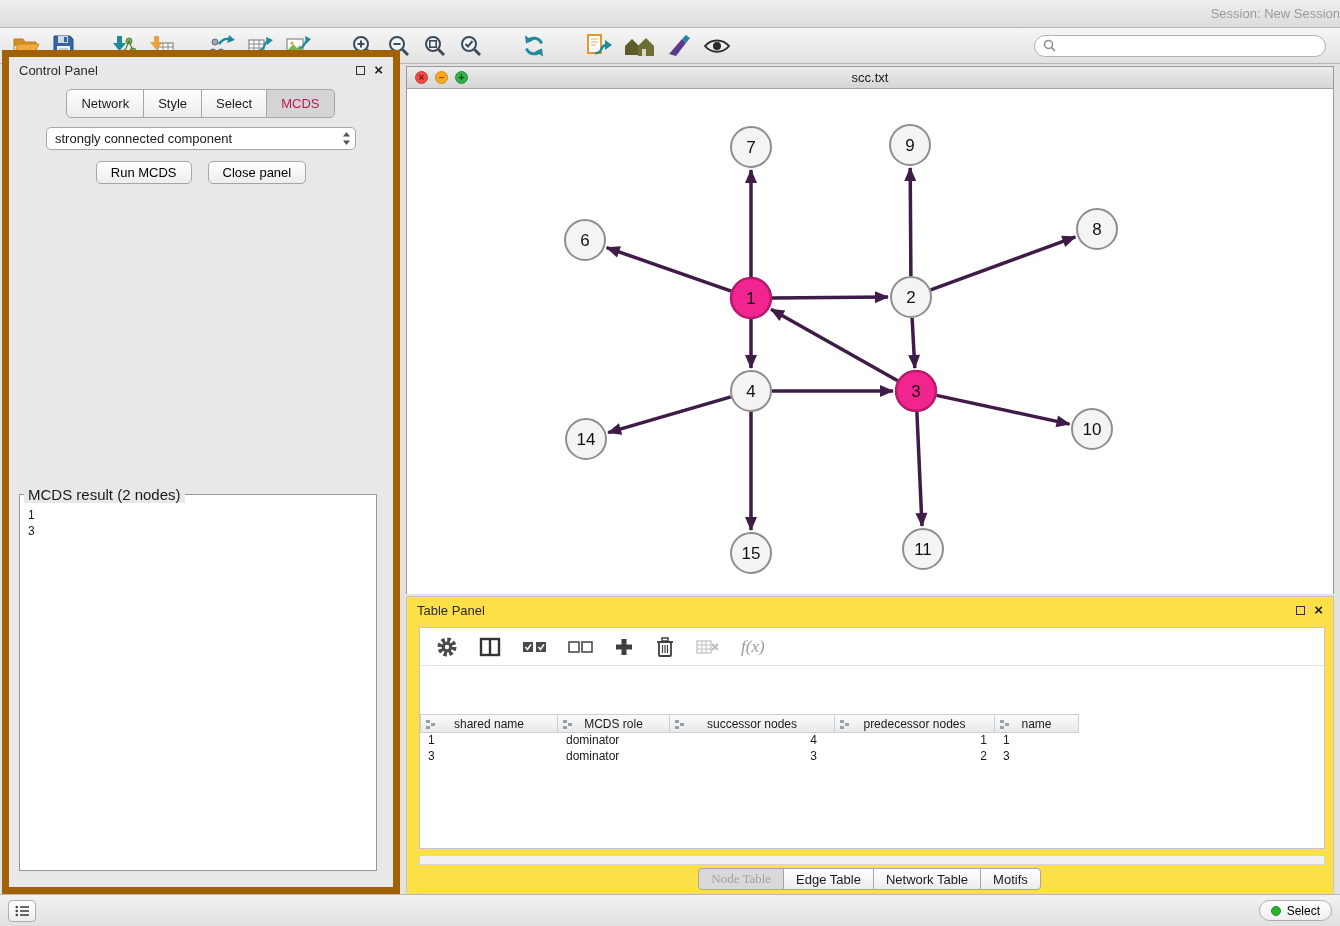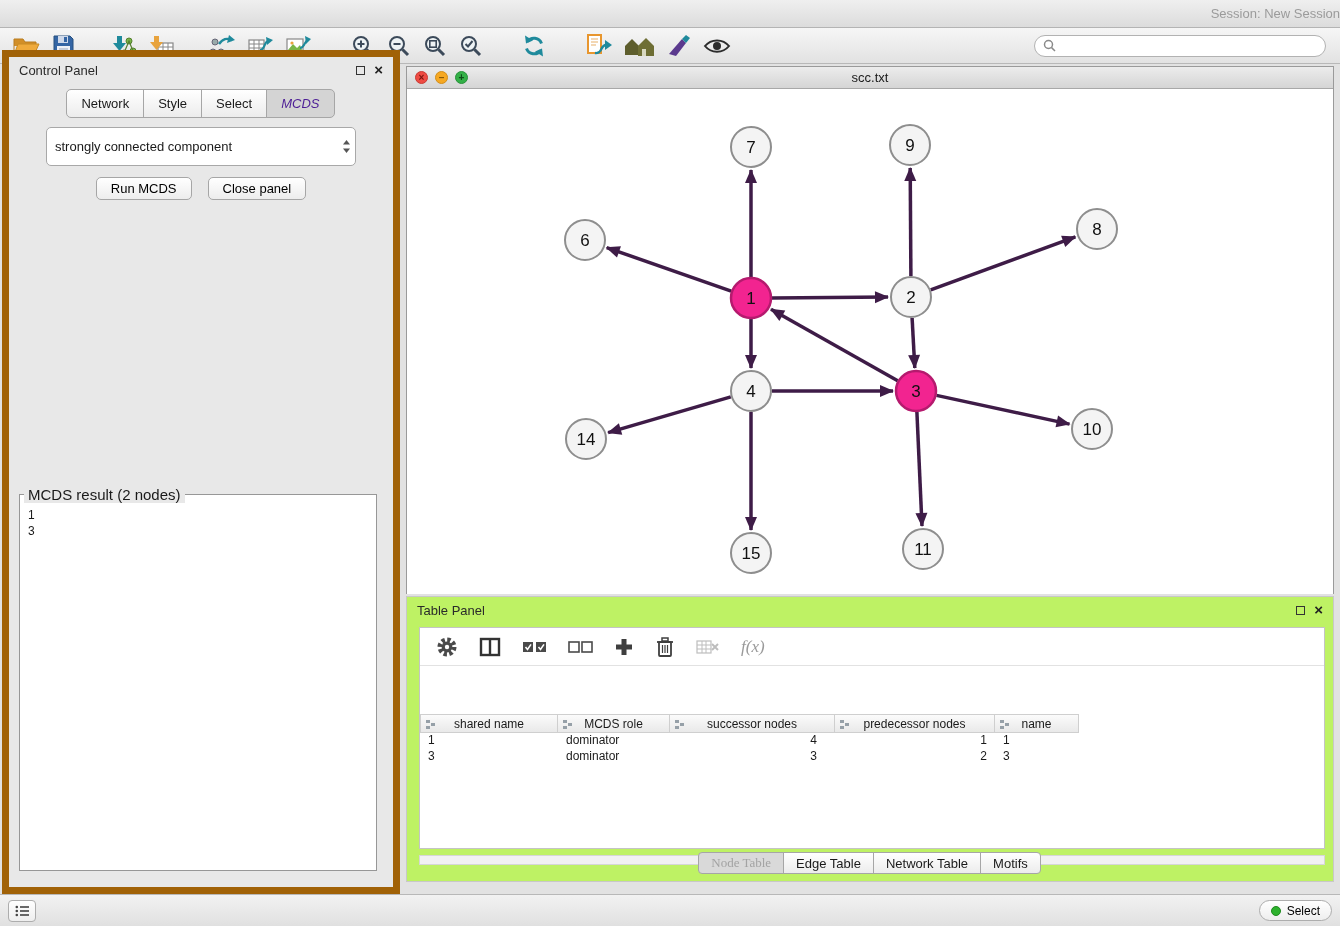--- a/index.html
+++ b/index.html
@@ -47,24 +47,24 @@
   .float-btn { width:9px; height:9px; border:1.5px solid #333; display:inline-block; }
   .close-x { font-weight:900; font-size:15px; line-height:12px; color:#222; cursor:pointer; }
   .cp-tabs { display:flex; justify-content:center; margin-top:6px; }
   .cp-tab {
     font-family:"Liberation Sans",sans-serif; font-size:13px;
     border:1px solid #a6a6a6; background:linear-gradient(#ffffff,#ececec);
     padding:6px 14px; margin-left:-1px; cursor:pointer; color:#1a1a1a;
   }
   .cp-tab:first-child { border-radius:5px 0 0 5px; }
   .cp-tab:last-child { border-radius:0 5px 5px 0; }
-  .cp-tab.active { background:#d4d4d4; color:#4c1d95;font-style:italic; }
+  .cp-tab.active { background:#d4d4d4; color:#be185d; }
   .opt-label { text-align:center; margin-top:22px; font-size:13px; }
   .dropdown {
-    width:310px; height:39px; margin:9px auto 0 auto;
+    width:310px; height:23px; margin:9px auto 0 auto;
     background:#fff; border:1px solid #a8a8a8; border-radius:5px;
     display:flex; align-items:center; padding:0 4px 0 8px; font-size:13px; cursor:pointer;
   }
   .dropdown .dd-value { flex:1; }
   .cp-buttons { display:flex; justify-content:center; gap:16px; margin-top:11px; }
   .btn {
     font-family:"Liberation Sans",sans-serif; font-size:13px;
     border:1px solid #a6a6a6; border-radius:5px;
     background:linear-gradient(#ffffff,#ededed); padding:3px 14px; cursor:pointer;
   }
@@ -87,22 +87,22 @@
   }
   .traffic { position:absolute; left:8px; top:4px; display:flex; gap:7px; }
   .tl { width:13px; height:13px; border-radius:50%; font-size:10px; line-height:12px; text-align:center; font-weight:bold; cursor:pointer; }
   .tl.red    { background:#ee4b43; border:1px solid #c93a33; color:#7c1510; }
   .tl.yellow { background:#f6a822; border:1px solid #d28e1a; color:#845708; }
   .tl.green  { background:#33b047; border:1px solid #28913a; color:#0d4d18; }
   .nw-canvas { position:relative; width:926px; height:505px; background:#fff; overflow:hidden; }
   .nw-canvas svg text { font-family:"Liberation Sans", sans-serif; }
   
   .table-panel {
-    position:absolute; left:406px; top:596px; width:928px; bottom:44px;
-    background:#bef264; border:1px solid #c8c8c8;
+    position:absolute; left:406px; top:596px; width:928px; bottom:28px;
+    background:#fde047; border:1px solid #c8c8c8;
   }
   .tp-white {
     position:absolute; left:12px; right:8px; top:30px; height:222px;
     background:#fff; border:1px solid #c4c4c4;
   }
   .tp-toolbar { height:38px; display:flex; align-items:center; gap:21px; padding-left:16px; border-bottom:1px solid #e2e2e2; }
   .tp-toolbar .tb { padding:0; }
   .fx { font-family:"Liberation Serif", serif; font-style:italic; font-size:17px; color:#9a9a9a; }
   .disabled { opacity:0.38; }
   .tbl { margin-top:8px; }

